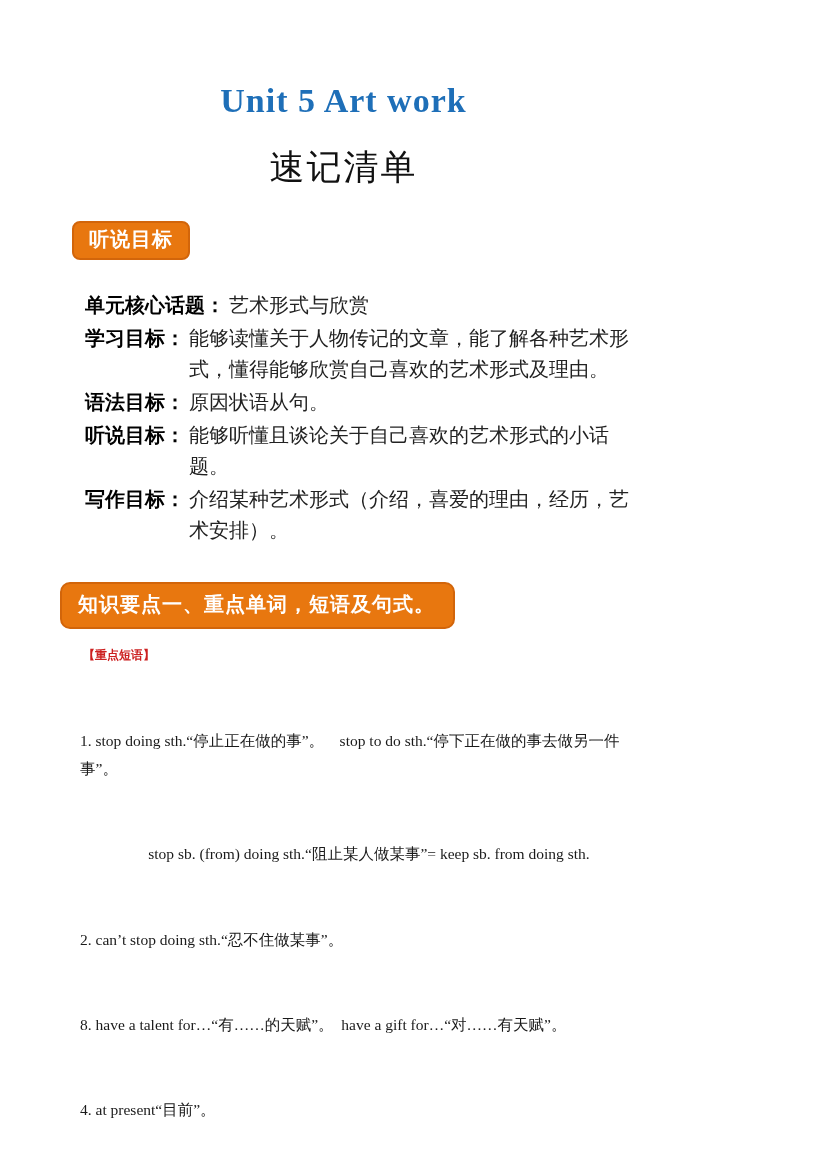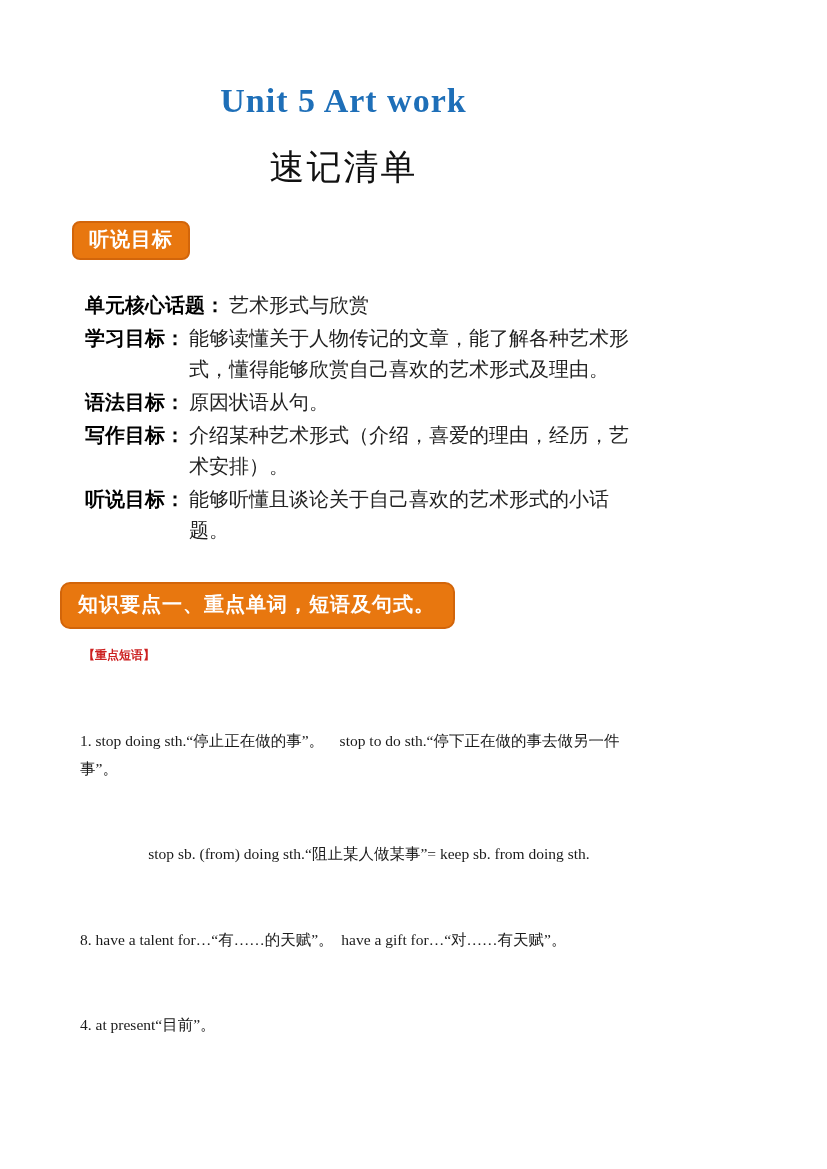--- a/index.html
+++ b/index.html
@@ -108,36 +108,37 @@
     </div>
     <div class="goal-row">
       <span class="goal-label">学习目标：</span>
       <span class="goal-text">能够读懂关于人物传记的文章，能了解各种艺术形式，懂得能够欣赏自己喜欢的艺术形式及理由。</span>
     </div>
     <div class="goal-row">
       <span class="goal-label">语法目标：</span>
       <span class="goal-text">原因状语从句。</span>
     </div>
     <div class="goal-row">
+      <span class="goal-label">听说目标：</span>
+      <span class="goal-text">能够听懂且谈论关于自己喜欢的艺术形式的小话题。</span>
+    </div>
+    <div class="goal-row">
       <span class="goal-label">写作目标：</span>
       <span class="goal-text">介绍某种艺术形式（介绍，喜爱的理由，经历，艺术安排）。</span>
-    </div>
-    <div class="goal-row">
-      <span class="goal-label">听说目标：</span>
-      <span class="goal-text">能够听懂且谈论关于自己喜欢的艺术形式的小话题。</span>
     </div>
   </div>
 
   <div><span class="banner">知识要点一、重点单词，短语及句式。</span></div>
 
   <div class="phrases-heading">【重点短语】</div>
 
   <div class="phrase-list">
     <div class="phrase-line">1. stop doing sth.“停止正在做的事”。    stop to do sth.“停下正在做的事去做另一件事”。</div>
     <div class="phrase-line cont">stop sb. (from) doing sth.“阻止某人做某事”= keep sb. from doing sth.</div>
+    <div class="phrase-line">2. can’t stop doing sth.“忍不住做某事”。</div>
     <div class="phrase-line">8. have a talent for…“有……的天赋”。  have a gift for…“对……有天赋”。</div>
     <div class="phrase-line">4. at present“目前”。</div>
     
     
     
     
     
     
     
     

